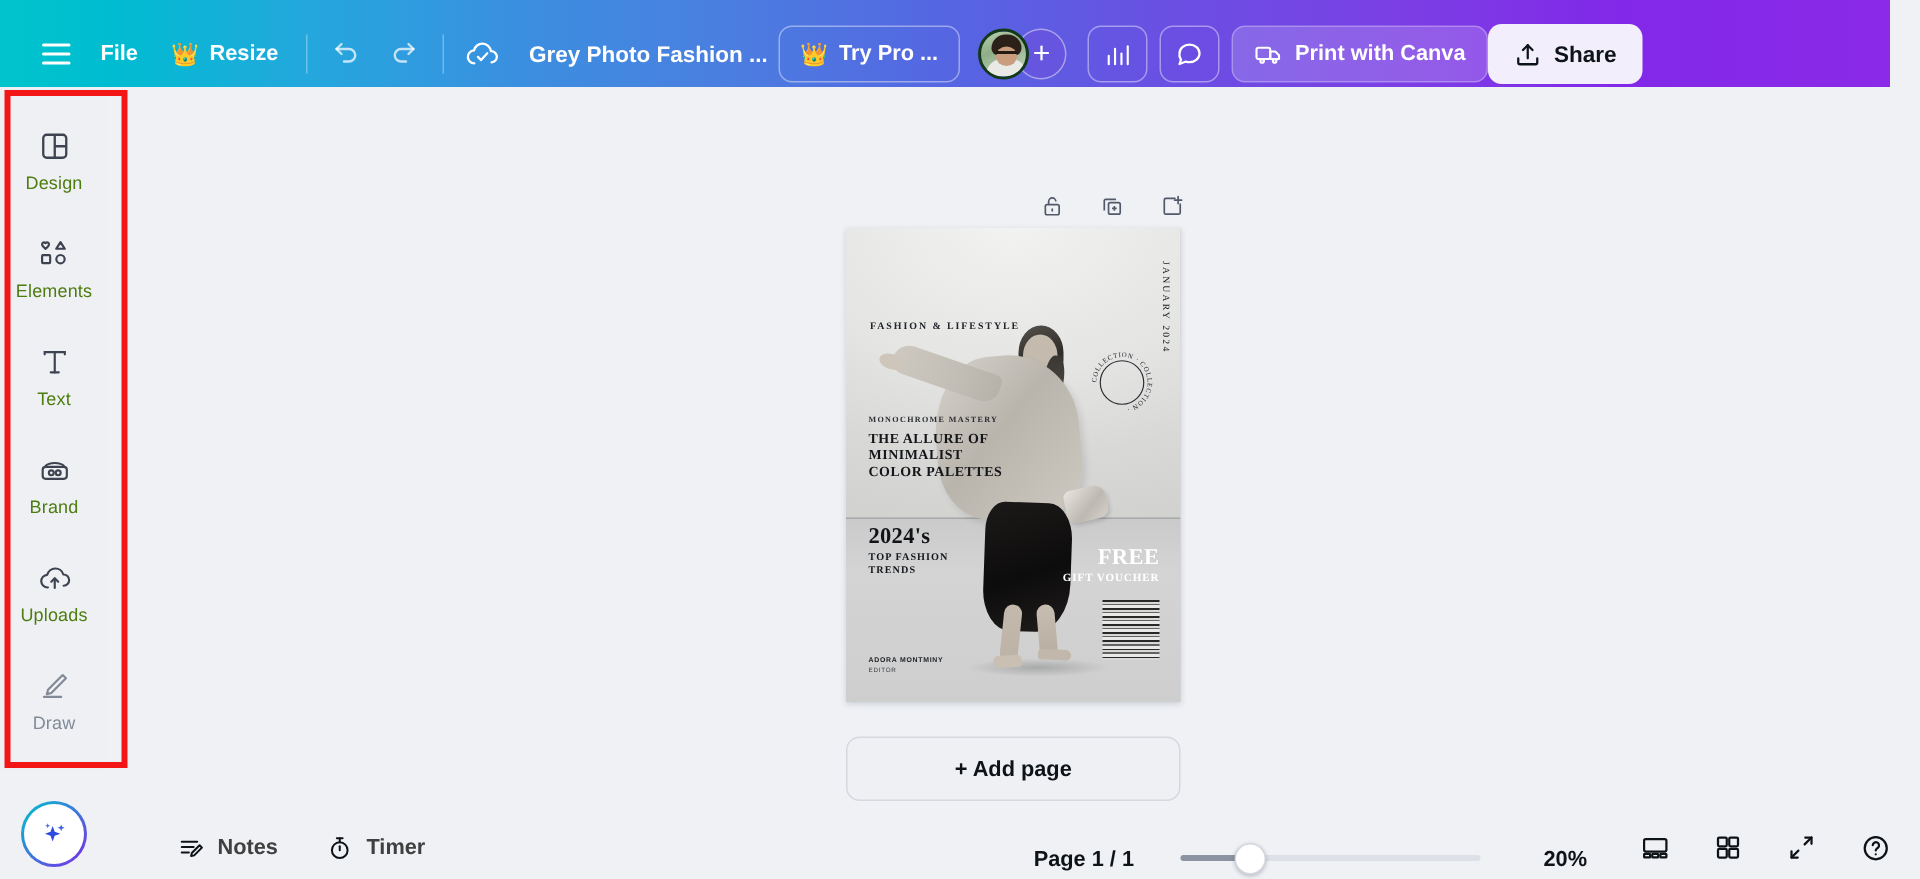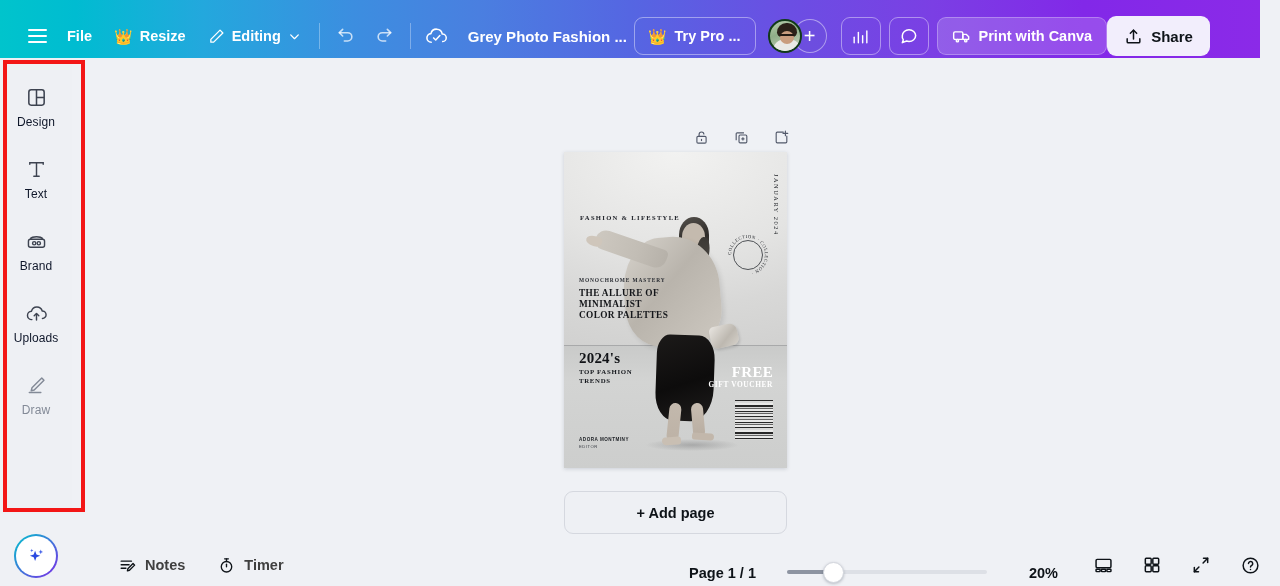--- a/index.html
+++ b/index.html
@@ -104,21 +104,21 @@
     width: 72px; height: 456px;
     background: #eef0f4;
     display: flex; flex-direction: column; align-items: center;
     padding-top: 16px;
   }
   .side-item {
     width: 64px; height: 66px;
     display:flex; flex-direction:column; align-items:center; justify-content:center;
     gap: 6px; cursor:pointer; border-radius:8px; margin-bottom: 6px;
   }
-  .side-label { font-size: 12px; color: #0f172a; font-weight: 400; letter-spacing:.1px; }
+  .side-label { font-size: 12px; color: #4d7c0f; font-weight: 400; letter-spacing:.1px; }
   .side-item.dim .side-label { color: #838a97; }
   .side-item.dim svg { stroke: #838a97; }
   #sidebar-highlight {
     position:absolute; left:3px; top:60px;
     width: 82px; height: 452px;
     border: 4px solid #f31616;
     pointer-events:none; z-index: 30;
   }
 
   
@@ -357,29 +357,20 @@
 
     <button class="tb-btn">
       <span>File</span>
     </button>
 
     <button class="tb-btn">
       <span class="crown">👑</span>
       <span>Resize</span>
     </button>
 
-    <button class="tb-btn">
-      <svg width="17" height="17" viewBox="0 0 24 24" fill="none" stroke="#fff" stroke-width="1.8" stroke-linecap="round" stroke-linejoin="round">
-        <path d="M17 3l4 4L8 20H4v-4z"></path>
-      </svg>
-      <span>Editing</span>
-      <svg width="13" height="13" viewBox="0 0 24 24" fill="none" stroke="#fff" stroke-width="2.4" stroke-linecap="round" stroke-linejoin="round">
-        <path d="M5 9l7 7 7-7"></path>
-      </svg>
-    </button>
 
     <div class="divider-v"></div>
 
     <div class="tb-icon-btn">
       <svg width="20" height="20" viewBox="0 0 24 24" fill="none" stroke="rgba(255,255,255,.72)" stroke-width="1.9" stroke-linecap="round" stroke-linejoin="round">
         <path d="M4 8h10a5 5 0 010 10h-4"></path>
           <path d="M8 4L4 8l4 4"></path>
       </svg>
     </div>
     <div class="tb-icon-btn">
@@ -456,20 +447,29 @@
 
     <div class="side-item">
       <svg width="23" height="23" viewBox="0 0 24 24" fill="none" stroke="#3d4350" stroke-width="1.6" stroke-linejoin="round">
         <rect x="4" y="4" width="16" height="16" rx="2.4"></rect>
         <path d="M12 4v16"></path>
           <path d="M12 12h8"></path>
       </svg>
       <span class="side-label">Design</span>
     </div>
 
+    <div class="side-item">
+      <svg width="23" height="23" viewBox="0 0 24 24" fill="none" stroke="#3d4350" stroke-width="1.5" stroke-linejoin="round">
+        <path d="M5.6 4.3c1 -1 2.4 -.5 2.4 .8 0 1.3-1.5 2.4-2.4 3.1C4.7 7.5 3.2 6.4 3.2 5.1c0-1.3 1.4-1.8 2.4-.8z"></path>
+        <path d="M16 3.6l3 4.6h-6z"></path>
+        <rect x="3.2" y="12.6" width="5.6" height="5.6" rx=".6"></rect>
+        <circle cx="16" cy="15.4" r="2.9"></circle>
+      </svg>
+      <span class="side-label">Elements</span>
+    </div>
 
     <div class="side-item">
       <svg width="23" height="23" viewBox="0 0 24 24" fill="none" stroke="#3d4350" stroke-width="1.5" stroke-linecap="round">
         <path d="M5 6.5V5h14v1.5"></path>
           <path d="M12 5v14"></path>
           <path d="M9.2 19h5.6"></path>
       </svg>
       <span class="side-label">Text</span>
     </div>
 

